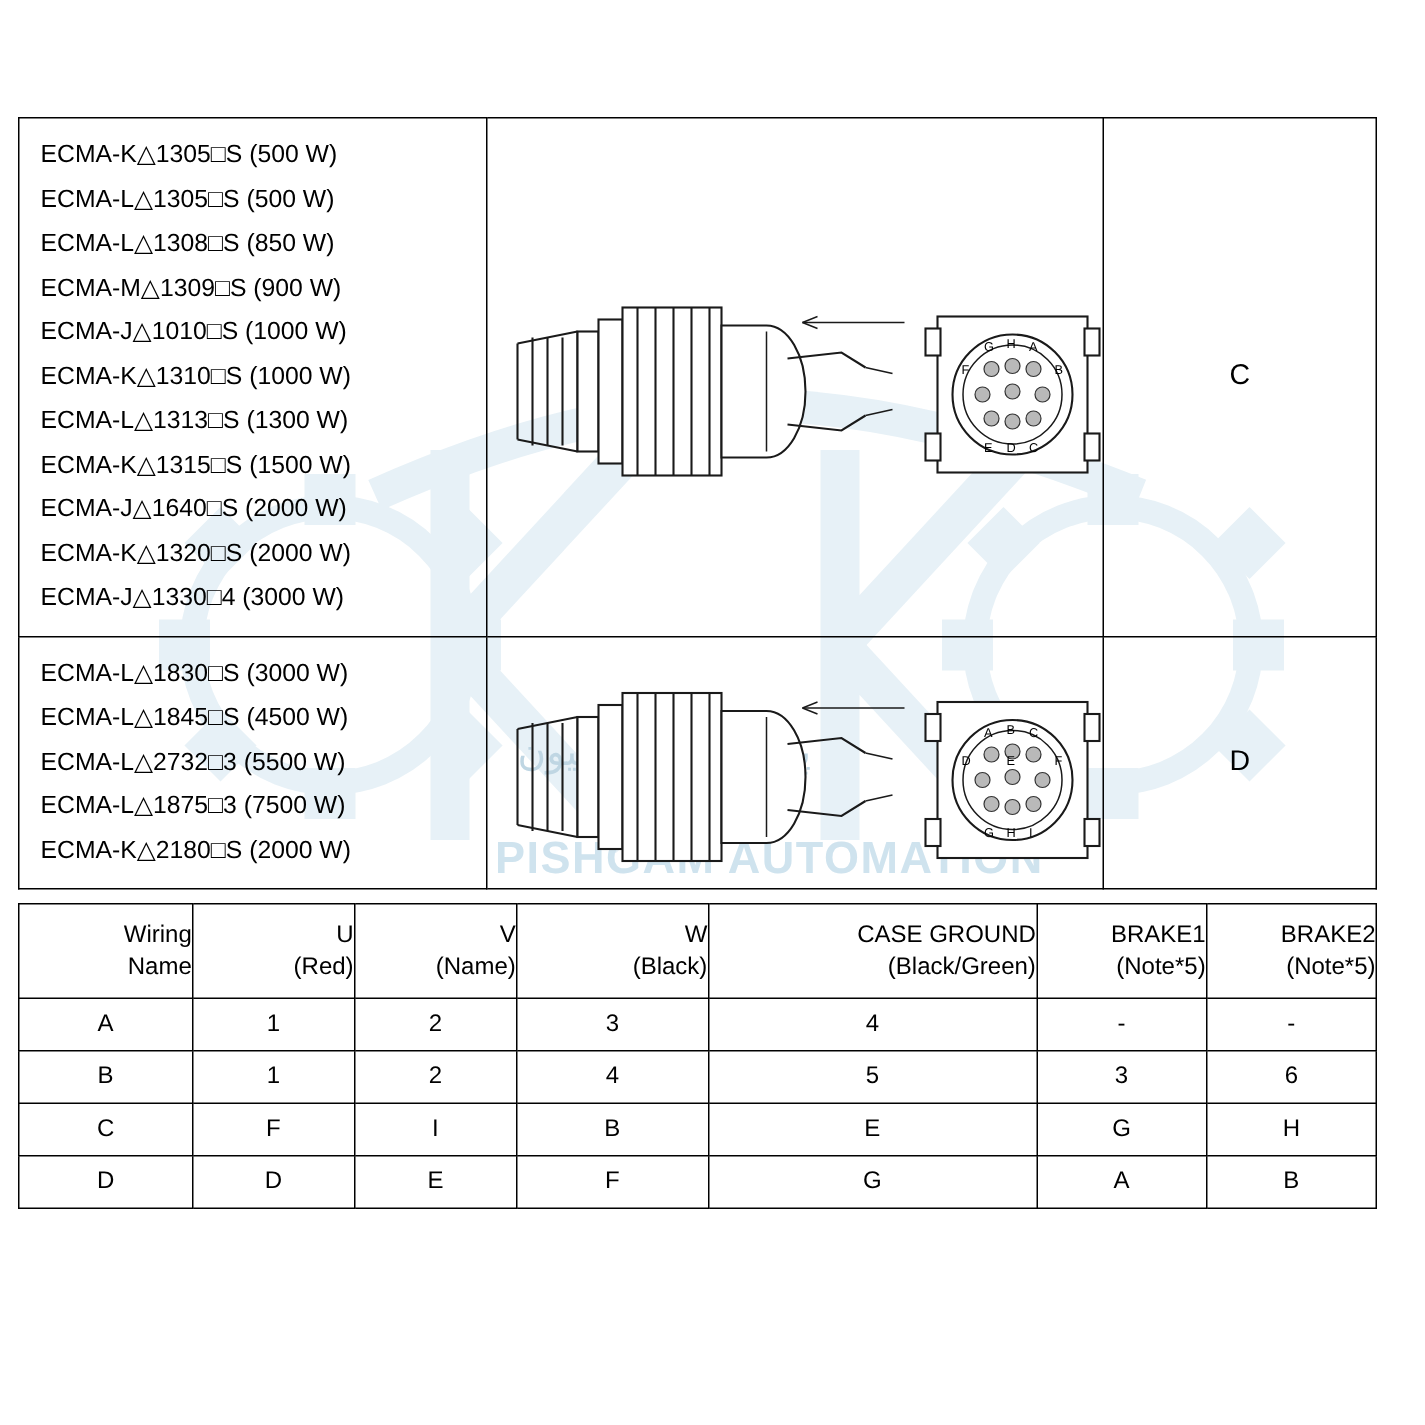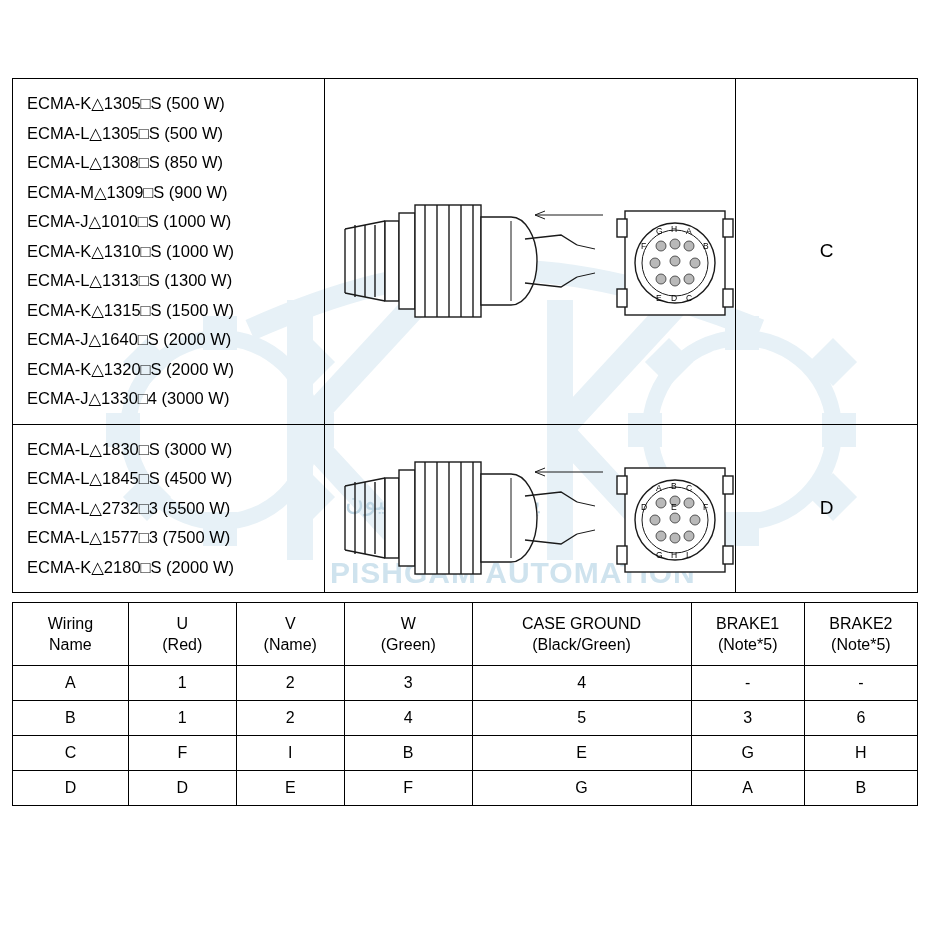--- a/index.html
+++ b/index.html
@@ -108,21 +108,21 @@
     line-height: 21px;
     padding: 2px 0;
   }
   .wire-table td.c0 { width: 116px; }
   .wire-table td.c1 { width: 108px; }
   .wire-table td.c2 { width: 108px; }
   .wire-table td.c3 { width: 128px; }
   .wire-table td.c4 { width: 220px; }
   .wire-table td.c5 { width: 113px; }
   .wire-table td.c6 { width: 113px; }
-  .sub { display: block; }
+  .sub { display: block; text-align: right; }
 
   
   .fig-wrap {
     position: relative;
     width: 410px;
     height: 120px;
     margin: 0 auto;
   }
   svg { display: block; }
   .ln { stroke: #1a1a1a; stroke-width: 1.4; fill: none; }
@@ -267,21 +267,21 @@
           </div>
         </td>
         <td class="cell-letter">C</td>
       </tr>
 
       <tr>
         <td class="cell-models">
           <div class="model-line">ECMA-L△1830□S (3000 W)</div>
           <div class="model-line">ECMA-L△1845□S (4500 W)</div>
           <div class="model-line">ECMA-L△2732□3 (5500 W)</div>
-          <div class="model-line">ECMA-L△1577□3 (7500 W)</div>
+          <div class="model-line">ECMA-L△1875□3 (7500 W)</div>
           <div class="model-line">ECMA-K△2180□S (2000 W)</div>
         </td>
         <td class="cell-figure">
           <div class="fig-wrap">
             <svg width="410" height="140" viewBox="0 0 410 140">
               <g class="ln">
                 <path d="M20 38 L20 102"></path>
                 <path d="M30 34 L30 106"></path>
                 <path d="M40 34 L40 106"></path>
                 <path d="M50 34 L50 106"></path>
@@ -357,21 +357,21 @@
         <td class="c1">
           <span class="sub">U</span>
           <span class="sub">(Red)</span>
         </td>
         <td class="c2">
           <span class="sub">V</span>
           <span class="sub">(Name)</span>
         </td>
         <td class="c3">
           <span class="sub">W</span>
-          <span class="sub">(Green)</span>
+          <span class="sub">(Black)</span>
         </td>
         <td class="c4">
           <span class="sub">CASE GROUND</span>
           <span class="sub">(Black/Green)</span>
         </td>
         <td class="c5">
           <span class="sub">BRAKE1</span>
           <span class="sub">(Note*5)</span>
         </td>
         <td class="c6">

